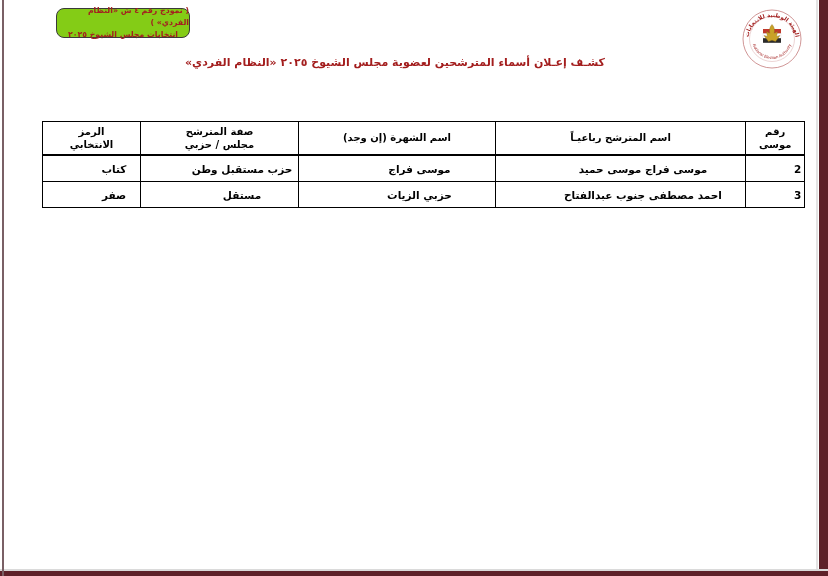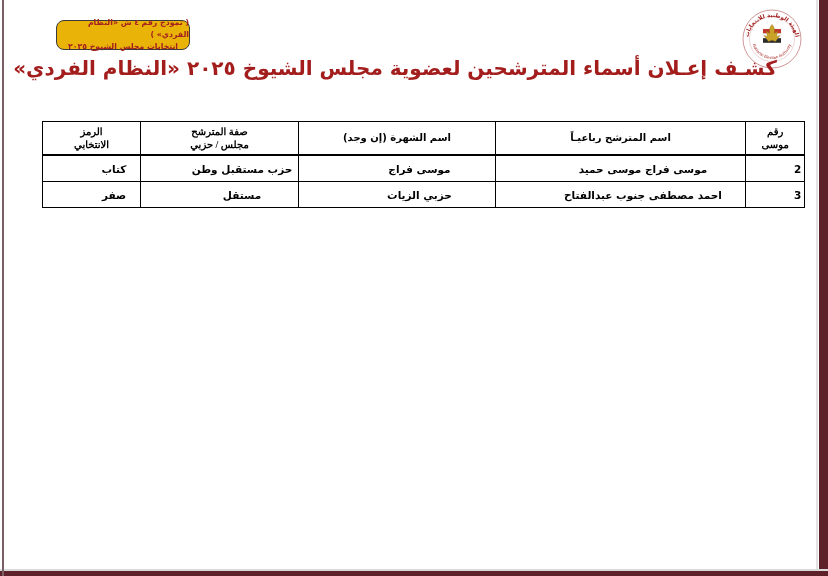--- a/index.html
+++ b/index.html
@@ -8,52 +8,52 @@
     overflow:hidden; font-family:"DejaVu Sans", sans-serif;
   }
   
   .frame-right  { position:absolute; right:0; top:0; width:9px; height:576px; background:#5e2129; }
   .frame-right-line { position:absolute; right:10px; top:0; width:2px; height:576px; background:#e3e3e3; }
   .frame-bottom { position:absolute; left:0; bottom:0; width:828px; height:5px; background:#5e2129; }
   .frame-bottom-line { position:absolute; left:0; bottom:5px; width:828px; height:2px; background:#dadada; }
   .frame-left   { position:absolute; left:2px; top:0; width:2px; height:576px; background:#7a6065; }
 
   .form-box {
-    position:absolute; left:56px; top:20px; width:132px; height:28px;
+    position:absolute; left:56px; top:8px; width:132px; height:28px;
     border:1.4px solid #3a3a3a; border-radius:8px;
     display:flex; flex-direction:column; justify-content:center; align-items:center;
     direction:rtl; font-size:7.8px; font-weight:bold; color:#a32020; line-height:1.55;
-    background:#eab308;
+    background:#84cc16;
   }
 
   .seal { position:absolute; left:741px; top:8px; width:62px; height:62px; }
 
   .title {
     position:absolute; top:56px; left:0; width:790px; text-align:center;
-    direction:rtl; color:#a31d1d; font-weight:bold; font-size:20px;
+    direction:rtl; color:#a31d1d; font-weight:bold; font-size:11px;
     letter-spacing:0;
   }
   .subtitle {
     position:absolute; top:92px; left:0; width:790px; text-align:center;
     direction:rtl; color:#111; font-weight:bold; font-size:12px;
   }
   .subtitle span { padding:0 7px; }
 
   table.data-table {
     position:absolute; left:42px; top:121px;
     border-collapse:collapse; direction:rtl; table-layout:fixed;
     font-size:10.5px; font-weight:bold; color:#000; background:#fff;
   }
   .data-table th, .data-table td {
     border:1px solid #000; text-align:center; vertical-align:middle; padding:0 3px;
     overflow:hidden; white-space:nowrap;
   }
   .data-table thead th { height:32px; border-bottom:2px solid #000; font-weight:bold; font-size:10px; line-height:1.35; }
   .data-table tbody td { height:25px;padding-left:48px; }
-  .hdr-line { display:block;font-family:Liberation Serif, serif; }
+  .hdr-line { display:block; }
 </style>
 </head>
 <body>
 
 <div class="screen">
 
   <div class="frame-right"></div>
   <div class="frame-right-line"></div>
   <div class="frame-bottom"></div>
   <div class="frame-bottom-line"></div>

